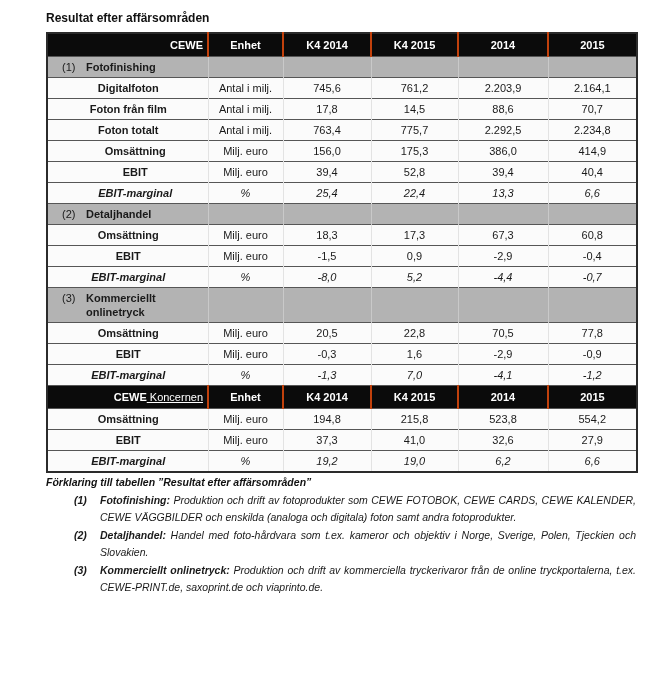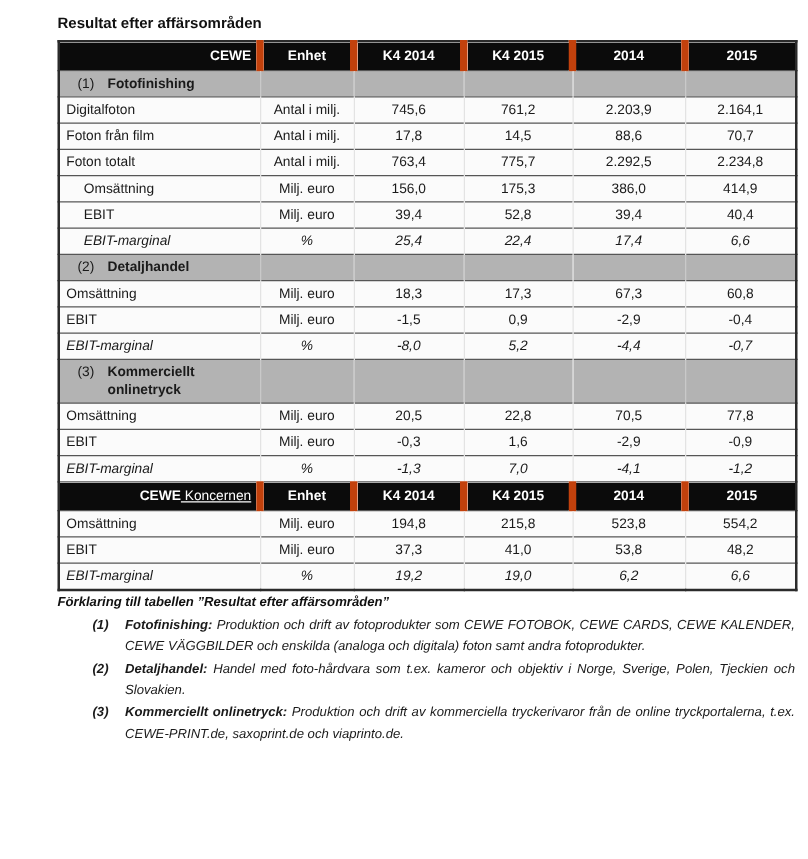--- a/index.html
+++ b/index.html
@@ -37,40 +37,40 @@
   }
 
   
   tr.head td{
     background:var(--head-bg,#0b0b0b);
     color:var(--head-fg,#ffffff);
     font-weight:bold;
     padding-top:4px; padding-bottom:4px;
     text-align:center;
   }
-  tr.head td + td{ border-left:6px solid #c2410c; }
+  tr.head td + td{ border-left:2px solid #c2410c; }
   tr.head td.c-label{ text-align:right; padding-left:5px; }
   tr.head .lbl-suffix{ font-weight:normal;text-decoration:underline; }
 
   
   tr.section td{ background:var(--sec-bg,#b3b3b3); }
   tr.section td + td{ border-left:1px solid #c9c9c9; }
   .sec-num{
     display:inline-block; width:24px; margin-left:10px;
     font-weight:normal; vertical-align:top;
   }
   .sec-label{
     display:inline-block; font-weight:bold; vertical-align:top;
     white-space:normal;
   }
 
   
   tr.data td{ background:#fbfbfb; }
   tr.data td + td{ border-left:1px solid #e3e3e3; }
-  td.c-label{ text-align:left; font-weight:normal; padding-left:5px; }
+  td.c-label{ text-align:center; font-weight:bold; padding-left:5px; }
   td.c-unit, td.c-val{ text-align:center; }
   tr.indent td.c-label{ padding-left:19px; }
   tr.italic td{ font-style:italic; }
   td.c-unit{ white-space:normal; }
 
   
   .fk{ margin-top:3px; width:590px;font-style:italic; }
   .fk-heading{
     font-size:10.5px; font-weight:bold; margin:2px 0 4px 0; color:#111;
   }
@@ -152,21 +152,21 @@
           <td class="c-val">39,4</td>
           <td class="c-val">52,8</td>
           <td class="c-val">39,4</td>
           <td class="c-val">40,4</td>
         </tr>
         <tr class="data indent italic">
           <td class="c-label"><span class="lbl-main">EBIT-marginal</span></td>
           <td class="c-unit">%</td>
           <td class="c-val">25,4</td>
           <td class="c-val">22,4</td>
-          <td class="c-val">17,4</td>
+          <td class="c-val">13,3</td>
           <td class="c-val">6,6</td>
         </tr>
         <tr class="section">
           <td class="sec-cell"><span class="sec-num">(2)</span><span class="sec-label">Detaljhandel</span></td>
           <td></td>
           <td></td>
           <td></td>
           <td></td>
           <td></td>
         </tr>
@@ -240,22 +240,22 @@
           <td class="c-val">194,8</td>
           <td class="c-val">215,8</td>
           <td class="c-val">523,8</td>
           <td class="c-val">554,2</td>
         </tr>
         <tr class="data">
           <td class="c-label"><span class="lbl-main">EBIT</span></td>
           <td class="c-unit">Milj. euro</td>
           <td class="c-val">37,3</td>
           <td class="c-val">41,0</td>
-          <td class="c-val">53,8</td>
-          <td class="c-val">48,2</td>
+          <td class="c-val">32,6</td>
+          <td class="c-val">27,9</td>
         </tr>
         <tr class="data italic">
           <td class="c-label"><span class="lbl-main">EBIT-marginal</span></td>
           <td class="c-unit">%</td>
           <td class="c-val">19,2</td>
           <td class="c-val">19,0</td>
           <td class="c-val">6,2</td>
           <td class="c-val">6,6</td>
         </tr>
       </tbody>

